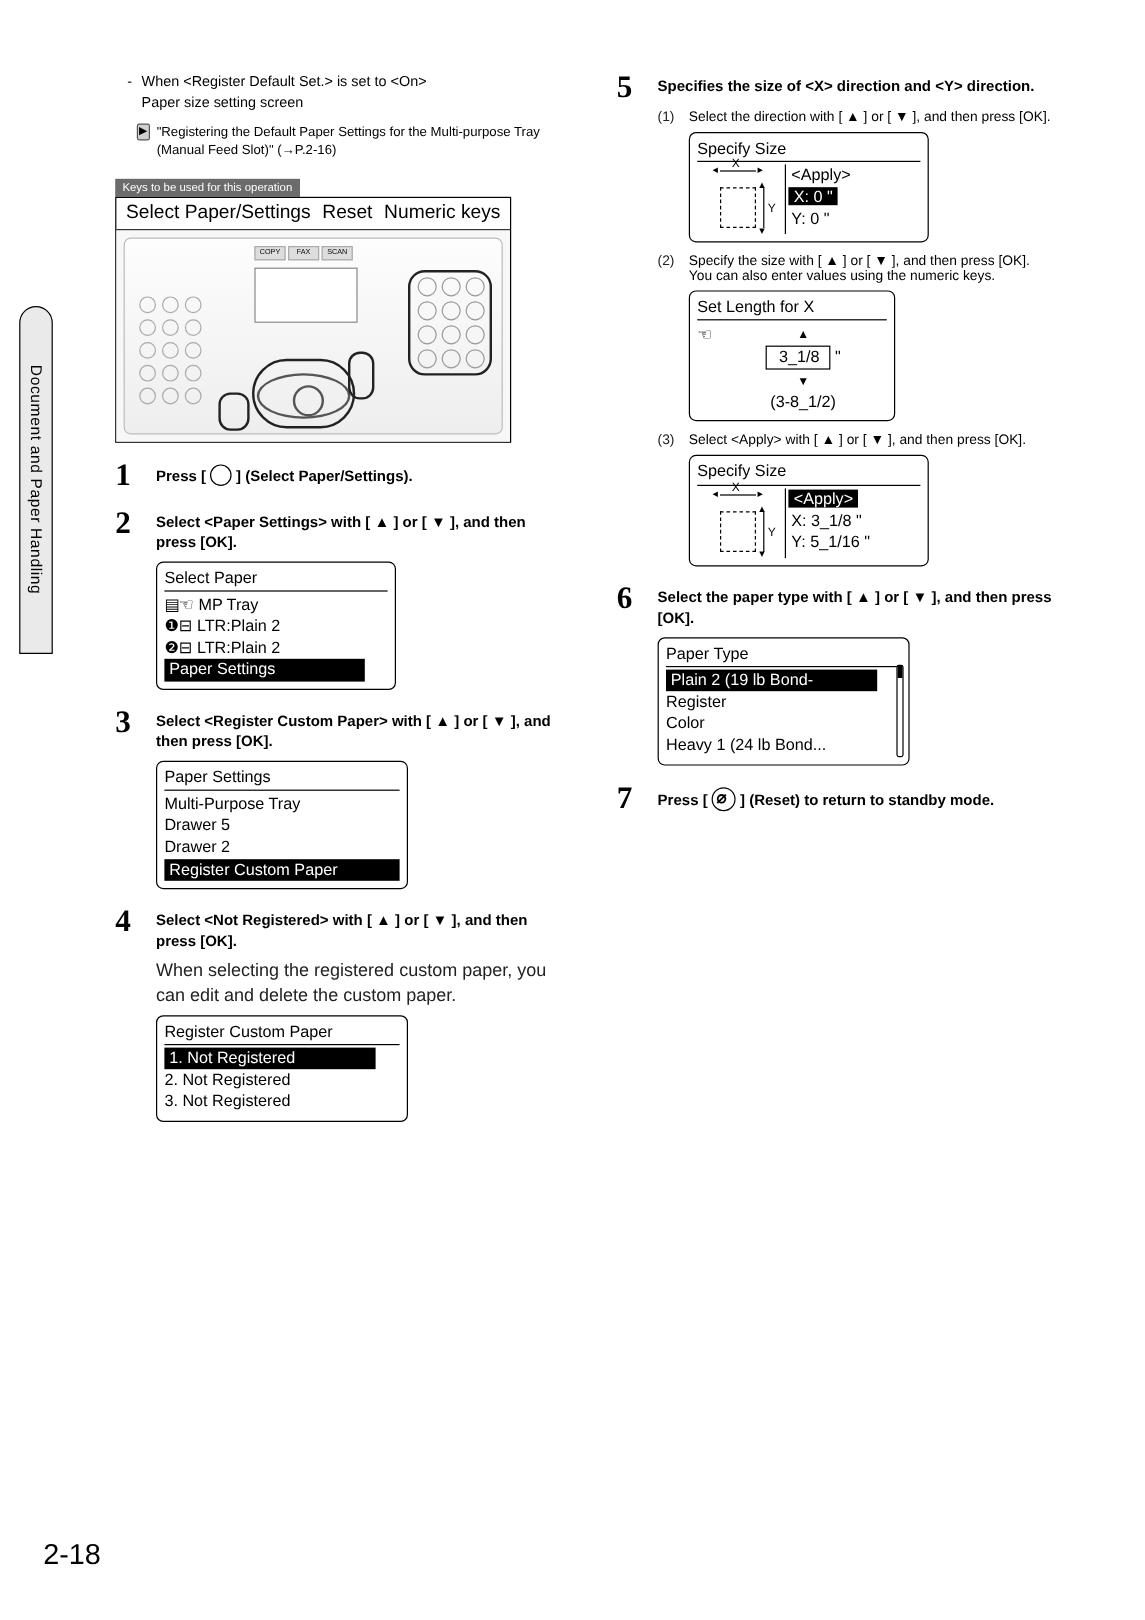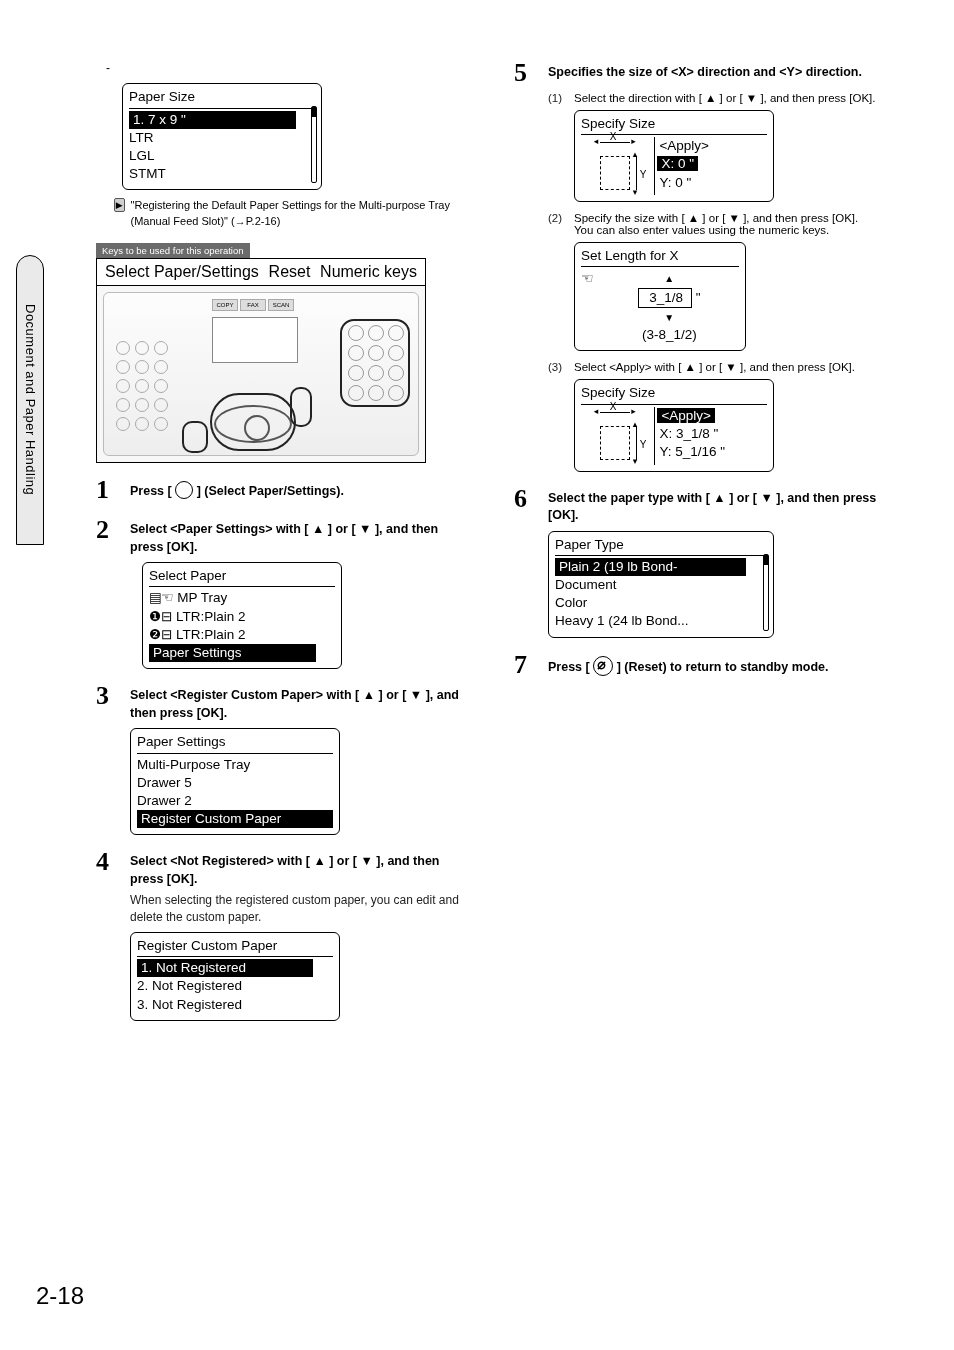--- a/index.html
+++ b/index.html
@@ -62,21 +62,21 @@
   .lcd-splitcol .lc { flex:0 0 40%; border-right:1px solid #000; display:flex; flex-direction:column; align-items:center; justify-content:center; font-size:11px; }
   .lcd-splitcol .rc { flex:1; padding-left:4px; }
   .lcd-center { text-align:center; }
   .arrow-up::before { content:"▲"; font-size:10px; }
   .arrow-dn::before { content:"▼"; font-size:10px; }
   
   .step { display:flex; margin-top:14px; }
   .step-num { font-family: Georgia, 'Times New Roman', serif; font-weight:bold; font-size:26px; width:34px; line-height:1; }
   .step-body { flex:1; font-size:12.5px; line-height:1.4; padding-top:4px; }
   .step-body b { font-weight:700; }
-  .subnote { font-size:12px; line-height:1.4; color:#222; margin:4px 0 0 34px; }
+  .subnote { font-size:15px; line-height:1.4; color:#222; margin:4px 0 0 34px; }
   .sub-num-list { margin-left:34px; font-size:11.5px; }
   .sub-num-list .row { display:flex; margin-bottom:2px; }
   .sub-num-list .n { width:26px; color:#222; }
   
   .keys-band {
     background:#6b6b6b; color:#fff; font-size:9.5px; padding:2px 6px;
     display:inline-block;
   }
   .panel-box {
     border:1px solid #000; width:330px; position:relative; margin-top:0;
@@ -126,32 +126,26 @@
 <body>
 
 <div class="side-tab">Document and Paper Handling</div>
 
 <div class="content">
 
   <div class="col">
 
     <div class="bullet-line" style="margin-left:10px;">
       <div class="bullet-dash">-</div>
-    </div>
-
-    <div class="lcd">
-      <div class="title">Paper Size</div>
-      <div><span class="hl">1.  7 x 9 "</span></div>
-      <div>LTR</div>
-      <div>LGL</div>
-      <div>STMT</div>
-      <div class="scroll">
-          <div class="thumb"></div>
-        </div>
-    </div>
+      <div>
+        <span>When &lt;Register Default Set.&gt; is set to &lt;On&gt;</span><br>
+        <span>Paper size setting screen</span>
+      </div>
+    </div>
+
 
     <div class="xref">
       <span class="xref-icon">▶</span>
       <span>"Registering the Default Paper Settings for the Multi-purpose Tray (Manual Feed Slot)" (→P.2-16)</span>
     </div>
 
     <div>
       <span class="keys-band">Keys to be used for this operation</span>
       <div class="panel-box">
         <div class="panel-labels">
@@ -212,21 +206,21 @@
       <div class="step-num">1</div>
       <div class="step-body">
         <b>Press [ <span class="k-circle"></span> ] (Select Paper/Settings).</b>
       </div>
     </div>
 
     <div class="step">
       <div class="step-num">2</div>
       <div class="step-body"><b>Select &lt;Paper Settings&gt; with [ ▲ ] or [ ▼ ], and then press [OK].</b></div>
     </div>
-    <div class="lcd" style="margin-left:46px;">
+    <div class="lcd" style="margin-left:34px;">
       <div class="title">Select Paper</div>
       <div><span class="icon">▤</span><span class="hand">☜</span> <span>MP Tray</span></div>
       <div><span class="icon">❶</span>⊟ <span>LTR:Plain 2</span></div>
       <div><span class="icon">❷</span>⊟ <span>LTR:Plain 2</span></div>
       <div><span class="hl">Paper Settings</span></div>
     </div>
 
     <div class="step">
       <div class="step-num">3</div>
       <div class="step-body"><b>Select &lt;Register Custom Paper&gt; with [ ▲ ] or [ ▼ ], and then press [OK].</b></div>
@@ -331,24 +325,24 @@
           <div>X: 3_1/8 "</div>
           <div>Y: 5_1/16 "</div>
         </div>
       </div>
     </div>
 
     <div class="step">
       <div class="step-num">6</div>
       <div class="step-body"><b>Select the paper type with [ ▲ ] or [ ▼ ], and then press [OK].</b></div>
     </div>
-    <div class="lcd" style="margin-left:34px; width:226px;">
+    <div class="lcd" style="margin-left:34px; width:210px;">
       <div class="title">Paper Type</div>
       <div><span class="hl">Plain 2 (19 lb Bond-</span></div>
-      <div>Document</div>
+      <div>Register</div>
       <div>Color</div>
       <div>Heavy 1 (24 lb Bond...</div>
       <div class="scroll">
           <div class="thumb"></div>
         </div>
     </div>
 
     <div class="step">
       <div class="step-num">7</div>
       <div class="step-body">

